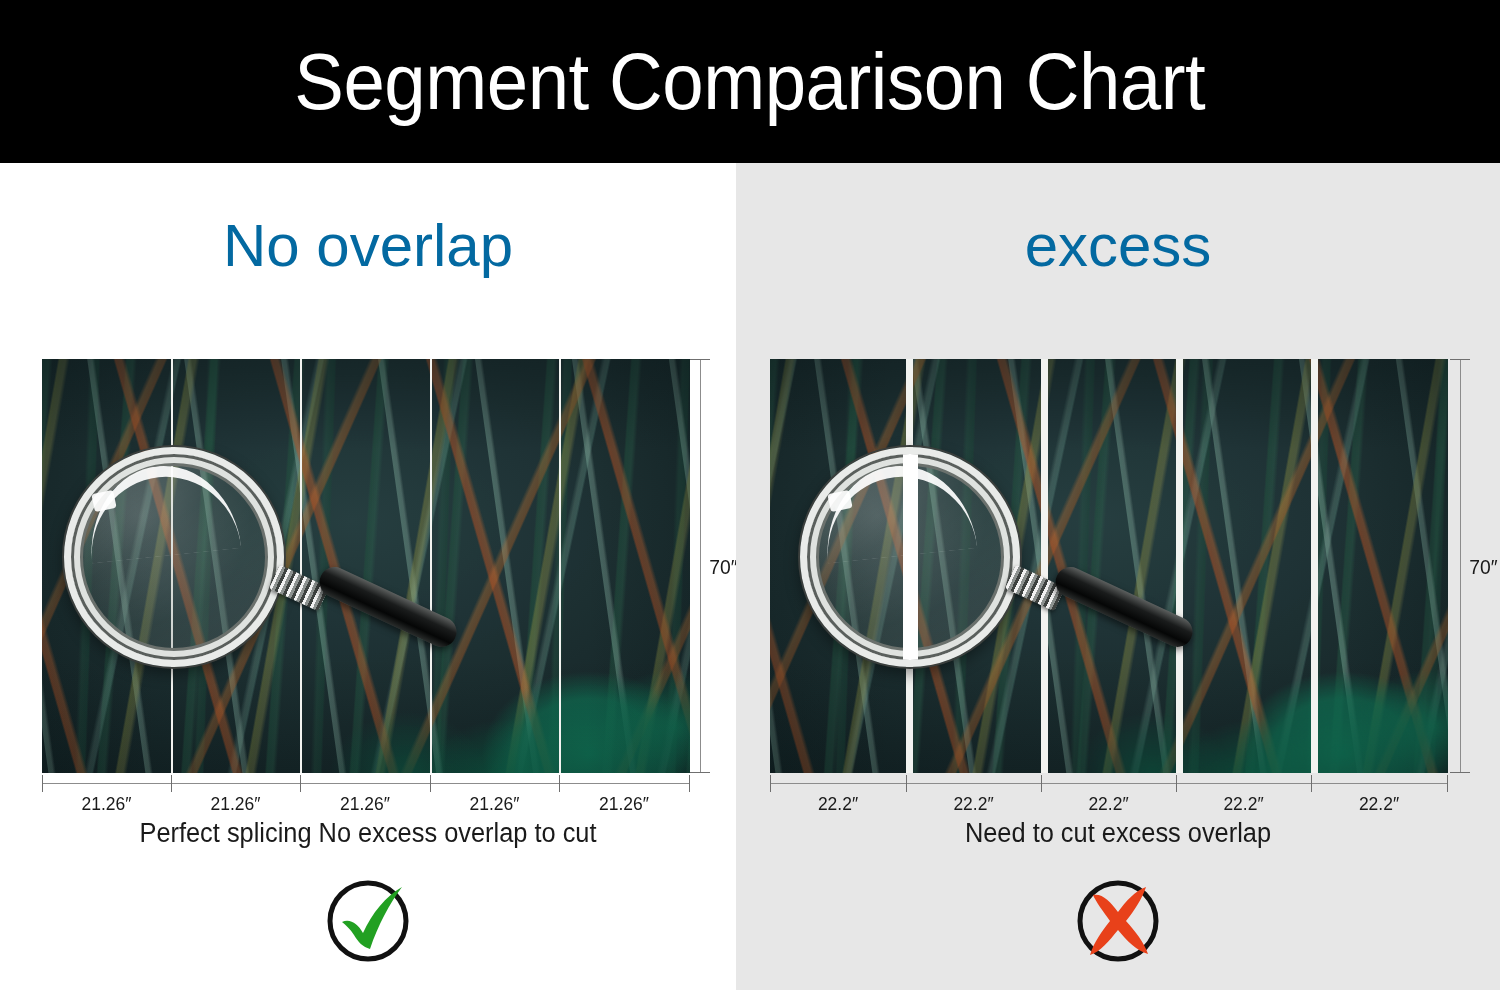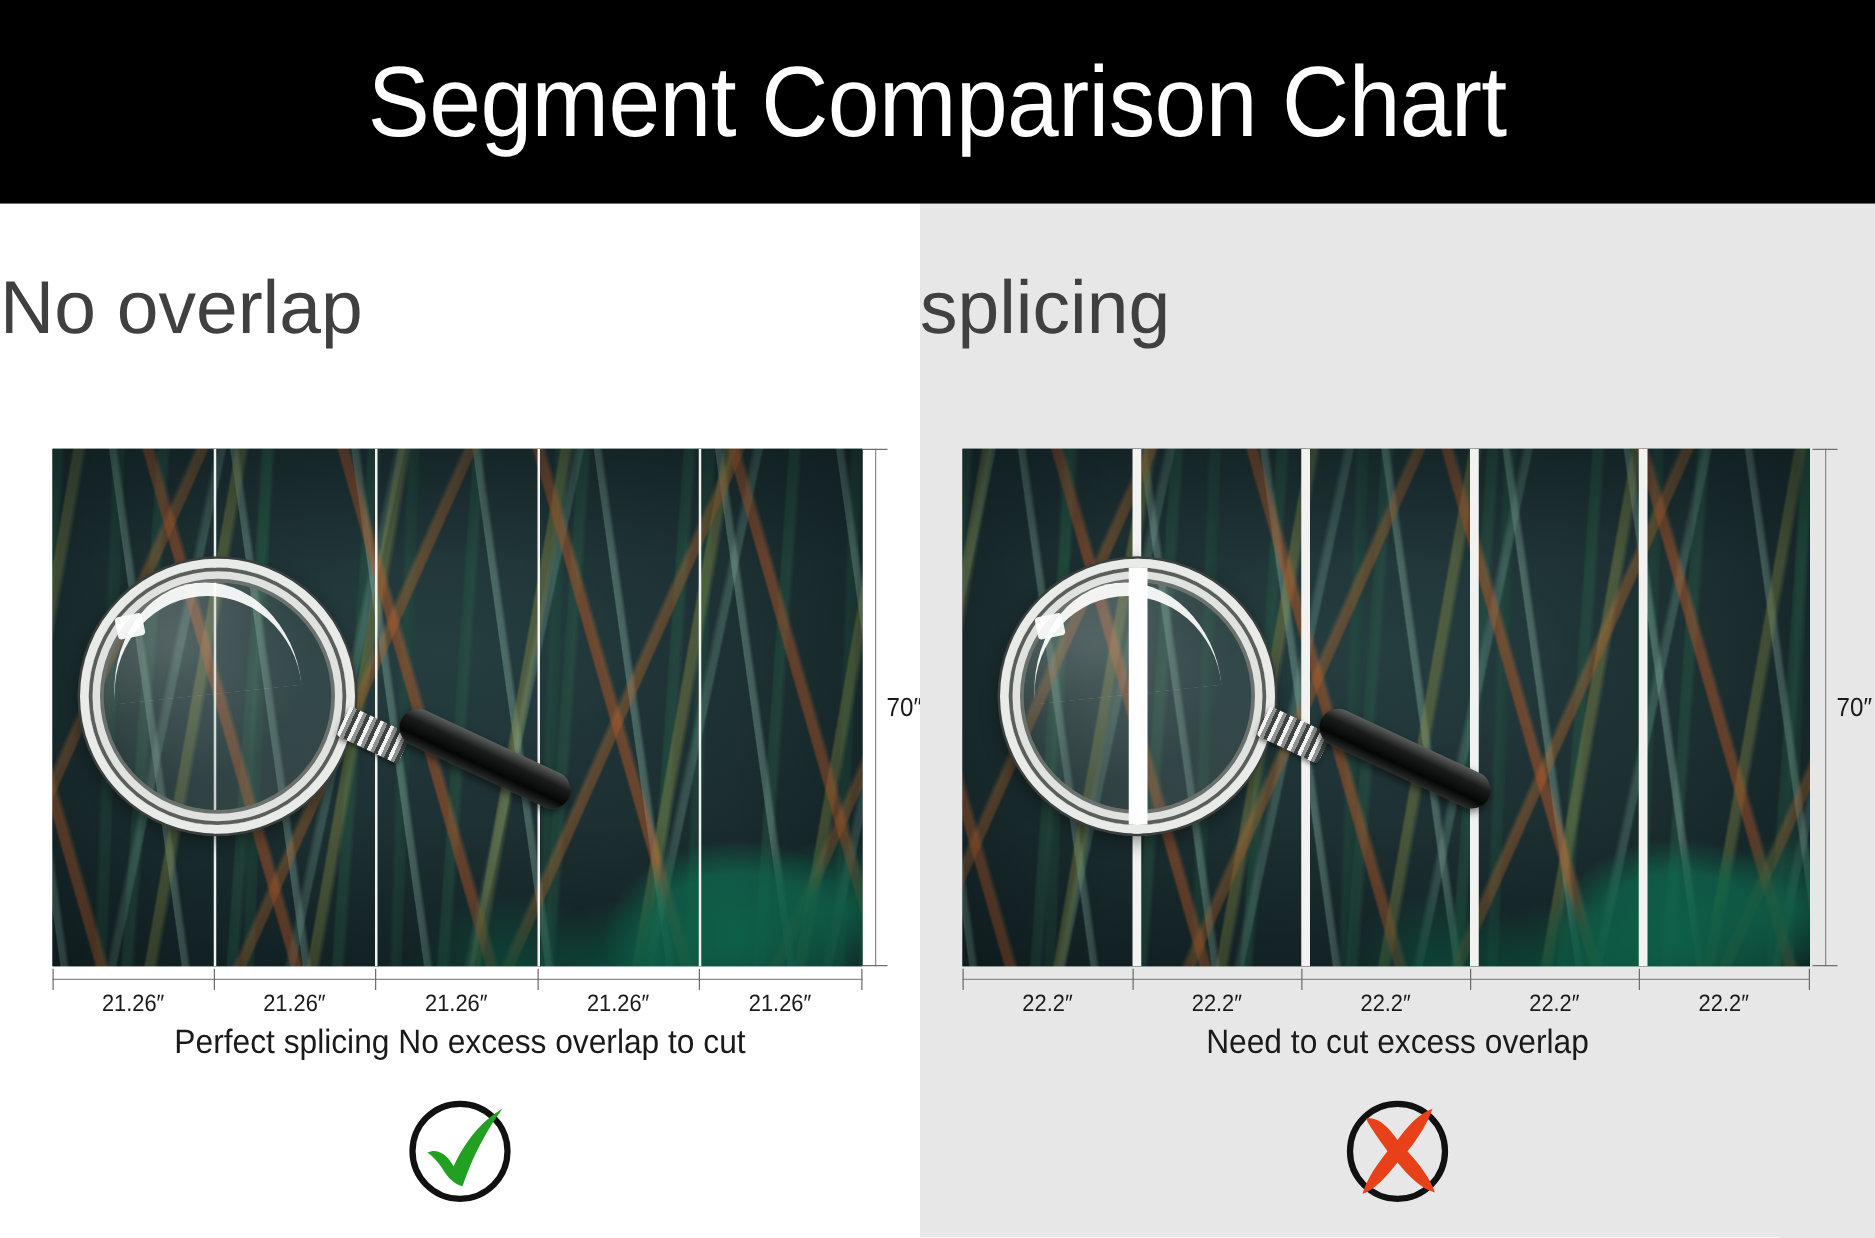--- a/index.html
+++ b/index.html
@@ -31,24 +31,24 @@
   
   .panel {
     position: absolute; top: 163px; height: 827px;
   }
   .panel-left  { left: 0px;   width: 736px; background: #ffffff; }
   .panel-right { left: 736px; width: 764px; background: #e7e7e7; }
 
   .panel-heading {
     position: absolute;
     width: 100%;
-    text-align: left;
+    text-align: center;
     font-size: 60px;
     font-weight: 400;
-    color: #404040;
+    color: #0369a1;
     white-space: nowrap;
   }
   .panel-left  .panel-heading { top: 48px; }
   .panel-right .panel-heading { top: 48px; }
 
   
   .figure { position: absolute; margin-top: 15px; }
   .fig-left  { left: 42px;  top: 181px; width: 648px; height: 414px; }
   .fig-right { left: 34px;  top: 181px; width: 678px; height: 414px; }
 
@@ -293,21 +293,21 @@
     <div class="verdict">
       <svg viewBox="0 0 100 100" aria-hidden="true">
         <circle cx="50" cy="52" r="38" fill="none" stroke="#111111" stroke-width="5"></circle>
         <path d="M24 53 C32 49 40 55 45 64 C54 44 68 27 84 18 C72 34 60 56 52 80 C45 78 40 73 36 66 C32 60 28 56 24 53 Z" fill="#22a022"></path>
       </svg>
     </div>
   </div>
 
   <div class="panel panel-right">
 
-    <div class="panel-heading">splicing</div>
+    <div class="panel-heading">excess</div>
 
     <div class="figure fig-right">
 
       <div class="wall">
         <div class="wall-art"></div>
         <div class="wall-shade"></div>
 
         <div class="seam seam-thick" style="left:136px;"></div>
         <div class="seam seam-thick" style="left:271px;"></div>
         <div class="seam seam-thick" style="left:406px;"></div>

